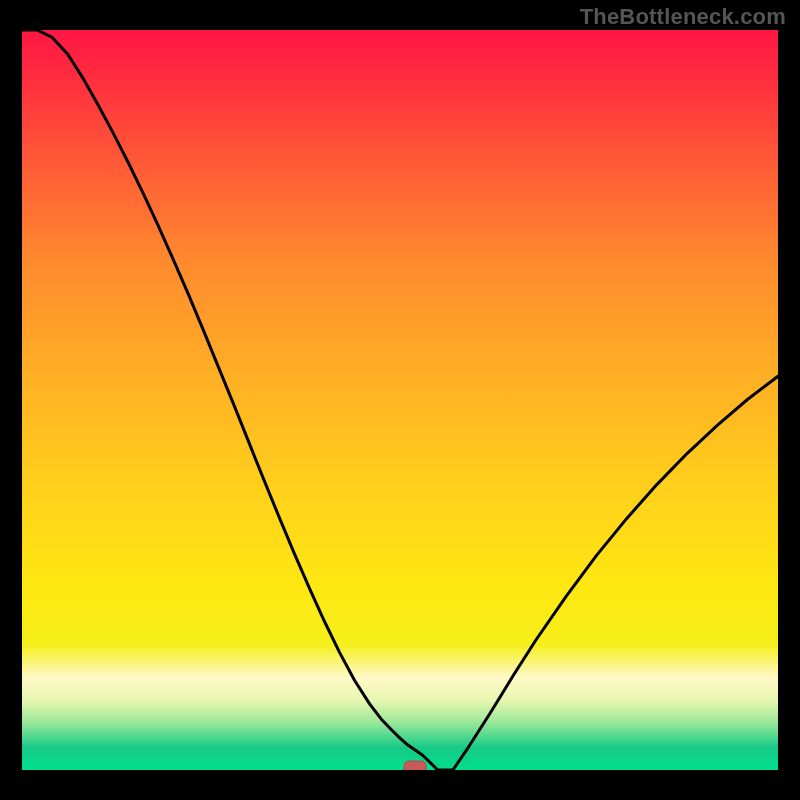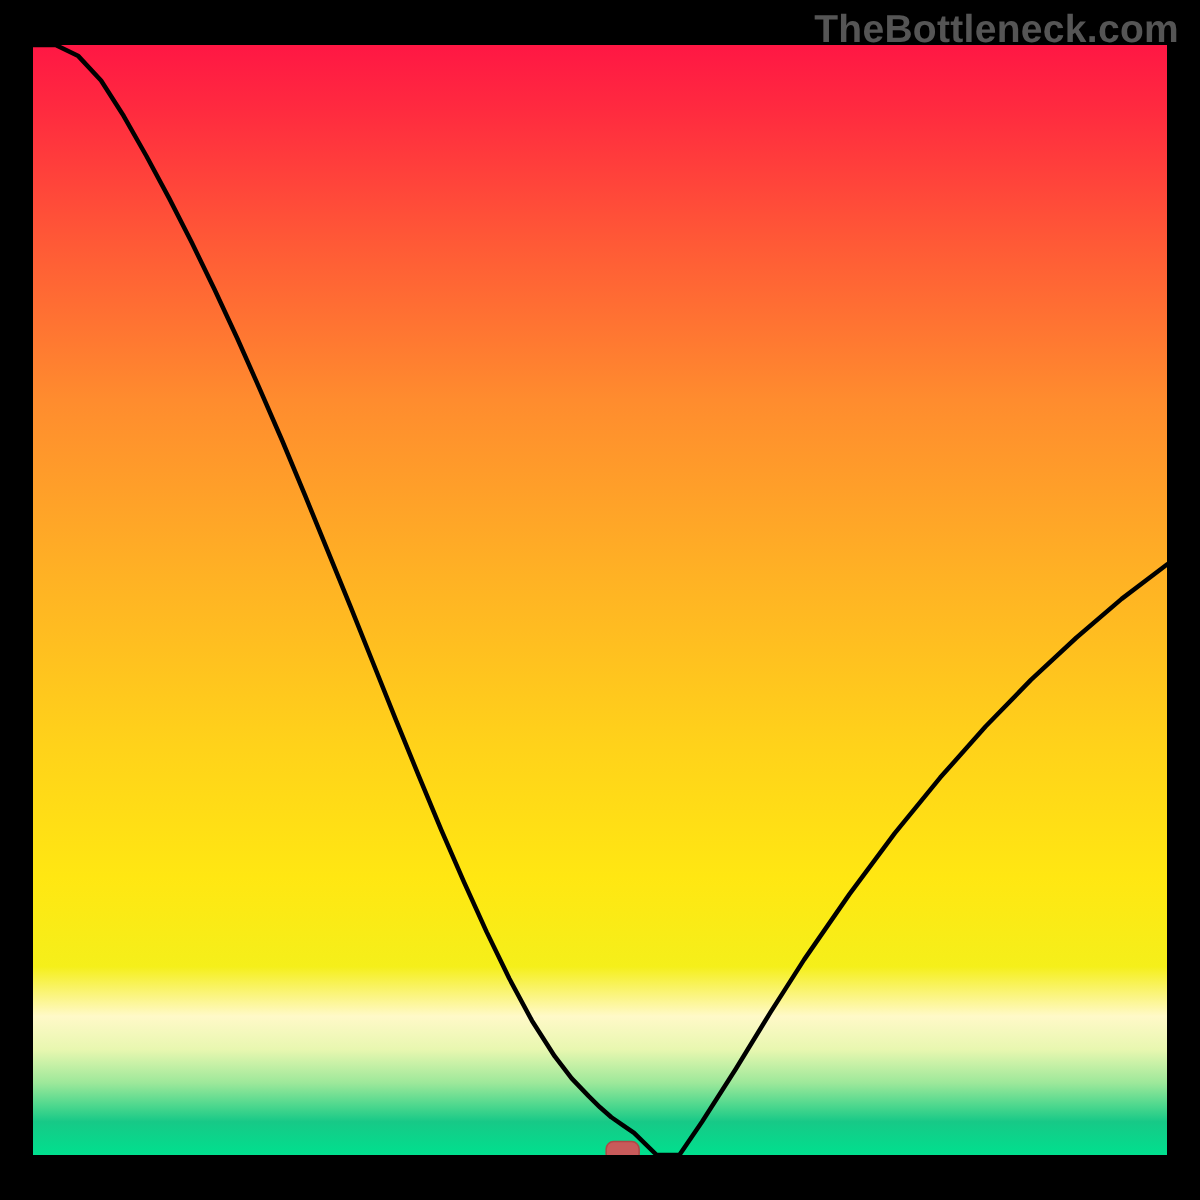--- a/index.html
+++ b/index.html
@@ -14,21 +14,21 @@
   .stage {
     position: relative;
     width: 800px;
     height: 800px;
   }
   .watermark {
     position: absolute;
     top: 4px;
     right: 14px;
     color: #555;
-    font-size: 26px;
+    font-size: 22px;
     font-weight: 600;
     letter-spacing: 0.2px;
     user-select: none;
   }
   .plot-wrap {
     position: absolute;
     left: 22px;
     top: 30px;
     width: 756px;
     height: 740px;

